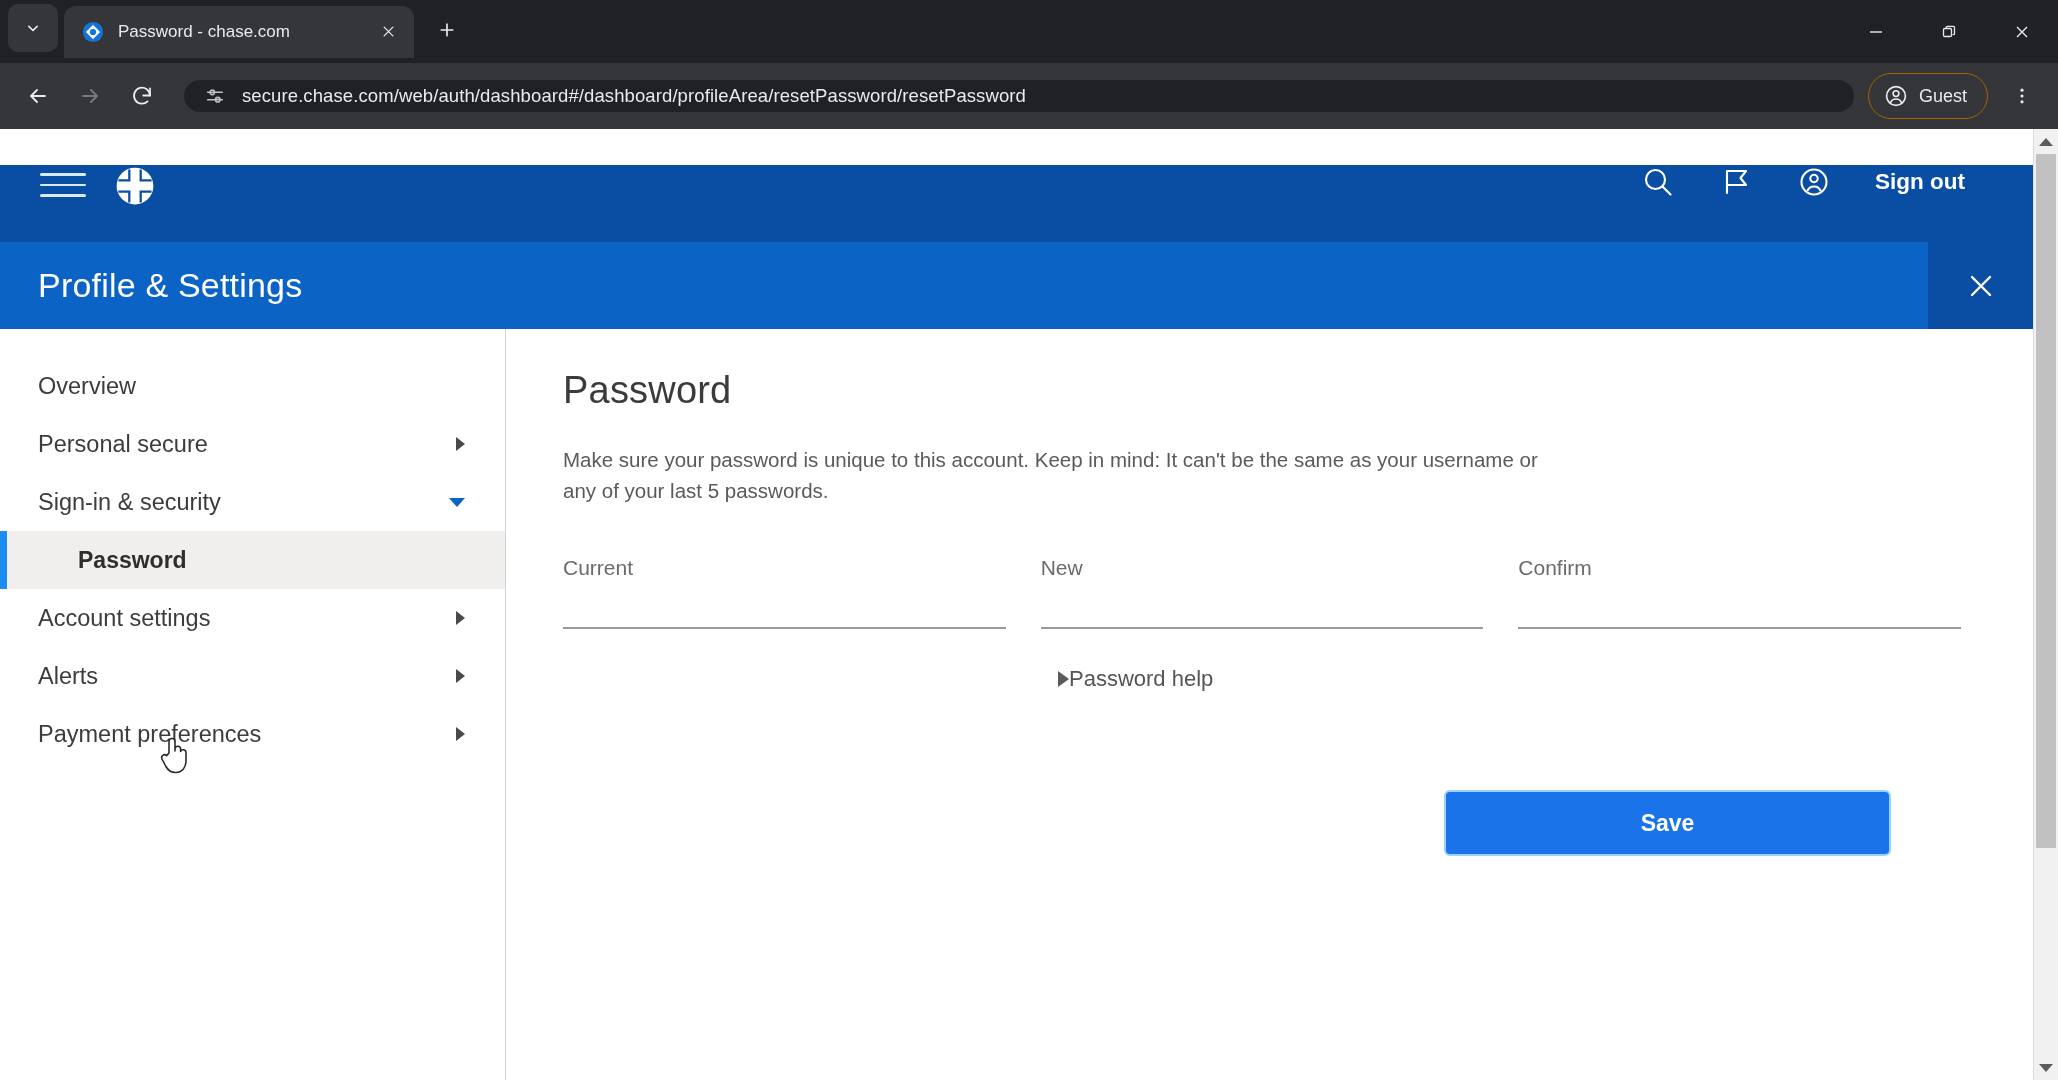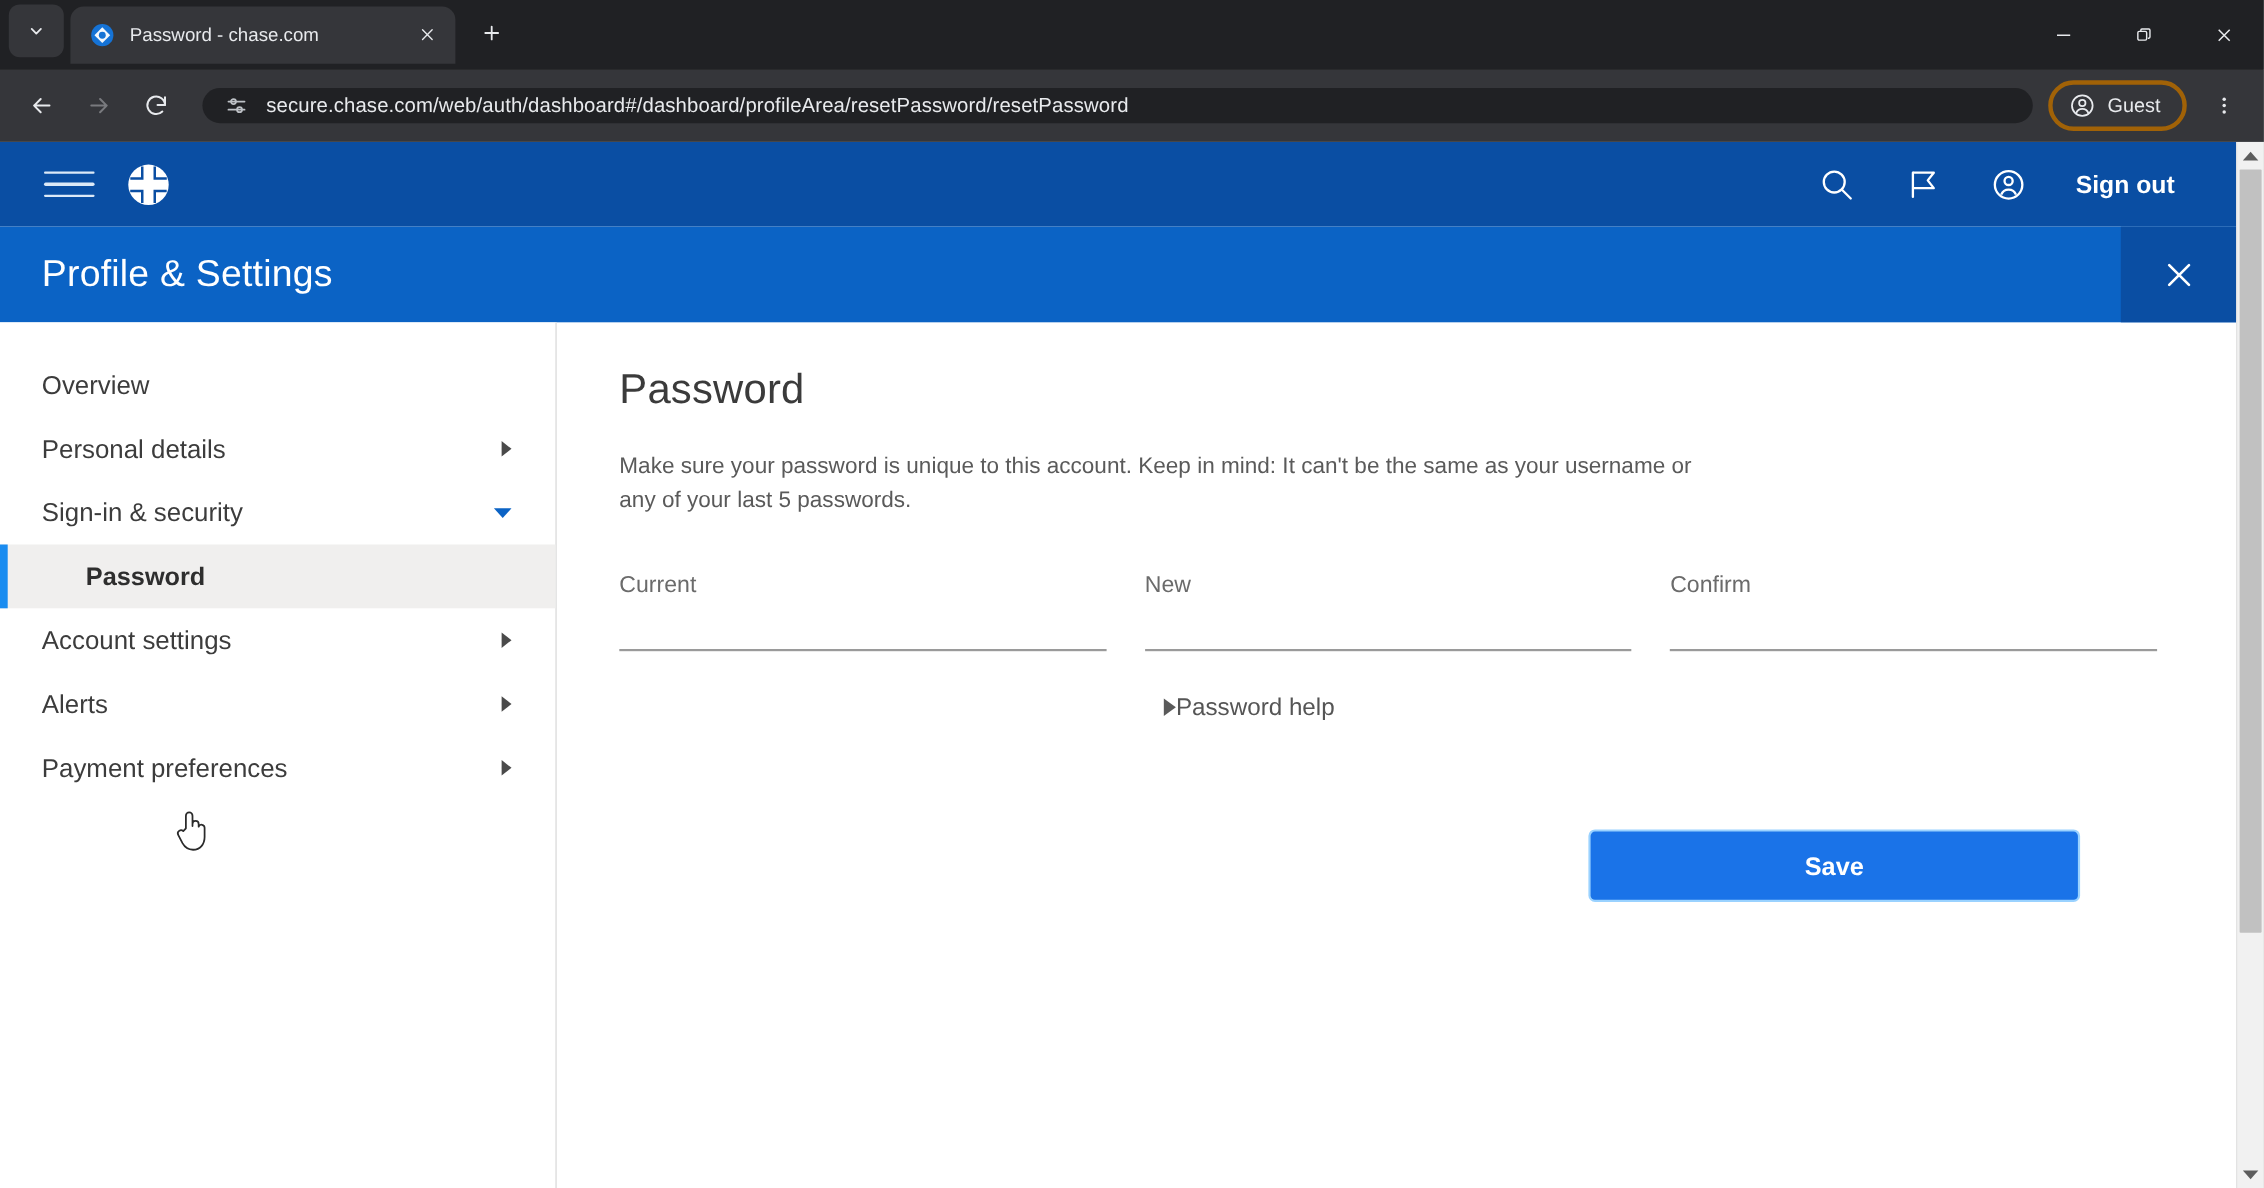--- a/index.html
+++ b/index.html
@@ -133,21 +133,21 @@
     color: #e8eaed;
     font-size: 18.5px;
     white-space: nowrap;
     overflow: hidden;
     text-overflow: ellipsis;
     letter-spacing: 0.1px;
   }
 
   .guest-pill {
     height: 46px;
-    border: 4px solid #a16207;
+    border: 1px solid #a16207;
     border-radius: 23px;
     display: flex;
     align-items: center;
     gap: 11px;
     padding: 0 20px 0 15px;
     margin-right: 8px;
   }
   .guest-pill svg { width: 24px; height: 24px; }
   .guest-label { color: #e8eaed; font-size: 18px; }
 
@@ -171,23 +171,24 @@
     flex-direction: column;
     background: #ffffff;
     overflow: hidden;
   }
 
   
   .chase-header {
     height: 77px;
     background: #0a4ea3;
     display: flex;
-    align-items: center;
-    padding: 0 4px 0 40px;
+    align-items: flex-start;
+    padding: 0 16px 0 40px;
     flex: 0 0 77px;
+    margin-top: 36px;
   }
   .hamburger {
     width: 46px; height: 40px;
     display: flex; flex-direction: column; justify-content: center; gap: 8px;
     margin-right: 28px;
   }
   .hamburger span {
     display: block;
     height: 2.5px;
     background: #dce9f7;
@@ -572,21 +573,21 @@
 
       <div class="body-split">
 
         <nav class="sidebar">
 
           <div class="nav-item">
             <span class="label">Overview</span>
           </div>
 
           <div class="nav-item">
-            <span class="label">Personal details</span>
+            <span class="label">Personal secure</span>
             <span class="caret-right"></span>
           </div>
 
           <div class="nav-item">
             <span class="label">Sign-in &amp; security</span>
             <span class="caret-down"></span>
           </div>
 
 
           <div class="nav-item sub shade-active">

